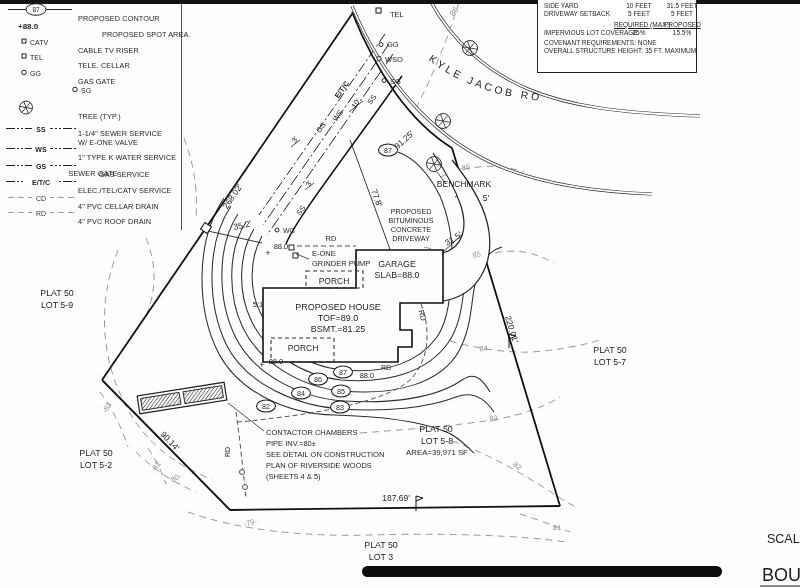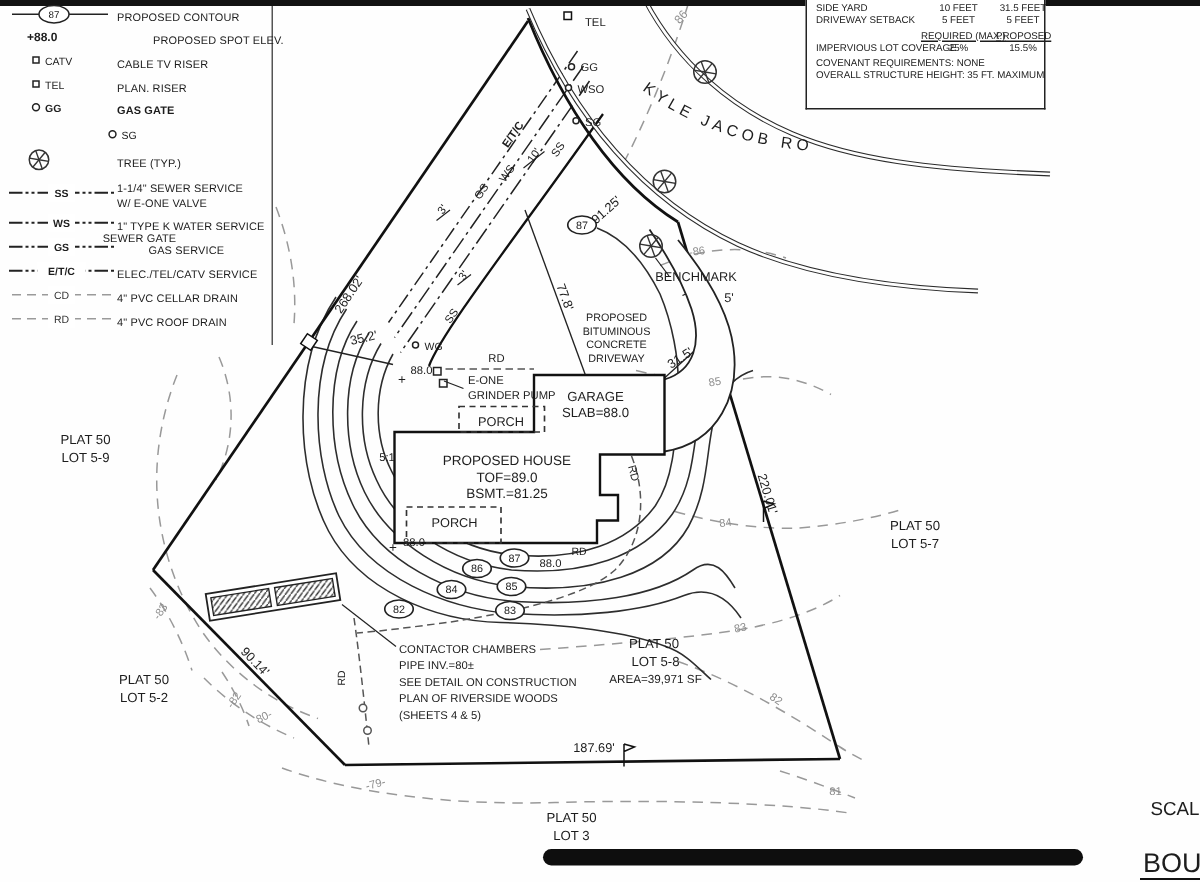--- a/index.html
+++ b/index.html
@@ -3,21 +3,21 @@
 <meta charset="utf-8">
 <style>
   html,body{margin:0;padding:0;background:#ffffff;}
   .stage{position:relative;width:800px;height:588px;overflow:hidden;
          font-family:"Liberation Sans",sans-serif;background:#fefefe;color:#1d1d1d;}
   .top-border{position:absolute;left:0;top:0;width:800px;height:4px;background:#131313;}
   .legend-divider{position:absolute;left:181px;top:4px;width:1px;height:226px;background:#555;}
   .legend{position:absolute;left:6px;top:4px;width:174px;}
   .legend-row{display:flex;align-items:center;}
   .legend-row .sym{width:72px;flex:0 0 72px;}
-  .legend-row .lbl{font-size:7.3px;letter-spacing:.1px;color:#1c1c1c;line-height:1.25;white-space:nowrap;}
+  .legend-row .lbl{font-size:7.3px;letter-spacing:.1px;color:#1c1c1c;line-height:1.25;white-space:nowrap;margin-top:15px;}
   .setback-table{position:absolute;left:537px;top:0;width:160px;height:73px;
     border:1.5px solid #222;border-top:none;background:#fff;box-sizing:border-box;
     font-size:6.5px;line-height:1.05;padding:3px 3px 0 6px;}
   .tbl-grid{display:grid;grid-template-columns:70px 50px 36px;row-gap:1px;}
   .tbl-grid .c{white-space:nowrap;}
   .tbl-grid .v{text-align:center;}
   .tbl-grid .hd{text-align:center;text-decoration:underline;margin-top:3px;margin-bottom:1px;}
   .tbl-notes{margin-top:3px;}
   .tbl-notes div{white-space:nowrap;margin-bottom:1px;}
   .bottom-bar{position:absolute;left:362px;top:566px;width:360px;height:11px;background:#0e0e0e;border-radius:6px;}
@@ -302,37 +302,37 @@
             <line x1="2" y1="7.5" x2="66" y2="7.5" stroke="#222" stroke-width="1"></line>
             <ellipse cx="30" cy="7.5" rx="10" ry="5.8" fill="#fff" stroke="#222" stroke-width="1"></ellipse>
             <text x="30" y="10" font-size="6.5" text-anchor="middle" fill="#1d1d1d">87</text>
           </svg></span>
         <span class="lbl">PROPOSED CONTOUR</span>
       </div>
       <div class="legend-row" style="height: 16px; gap: 24px;">
         <span class="sym"><svg width="70" height="15" viewBox="0 0 70 15">
             <text x="12" y="10.5" font-size="8" font-weight="bold" fill="#1d1d1d">+88.0</text>
           </svg></span>
-        <span class="lbl">PROPOSED SPOT ELEV.</span>
+        <span class="lbl">PROPOSED SPOT AREA.</span>
       </div>
       <div class="legend-row" style="height: 16px;">
         <span class="sym"><svg width="70" height="15" viewBox="0 0 70 15">
             <rect x="16" y="5" width="4" height="4" fill="#fff" stroke="#222" stroke-width="1"></rect>
             <text x="24" y="10.5" font-size="7" fill="#1d1d1d">CATV</text>
           </svg></span>
         <span class="lbl">CABLE TV RISER</span>
       </div>
       <div class="legend-row" style="height: 15px;">
         <span class="sym"><svg width="70" height="15" viewBox="0 0 70 15">
             <rect x="16" y="5" width="4" height="4" fill="#fff" stroke="#222" stroke-width="1"></rect>
             <text x="24" y="10.5" font-size="7" fill="#1d1d1d">TEL</text>
           </svg></span>
-        <span class="lbl">PLAN. RISER</span>
-      </div>
-      <div class="legend-row" style="height: 16px; font-weight: bold;">
+        <span class="lbl">TELE. CELLAR</span>
+      </div>
+      <div class="legend-row" style="height: 16px;">
         <span class="sym"><svg width="70" height="15" viewBox="0 0 70 15">
             <circle cx="18" cy="7.5" r="2.3" fill="#fff" stroke="#222" stroke-width="1"></circle>
             <text x="24" y="10.5" font-size="7" fill="#1d1d1d">GG</text>
           </svg></span>
         <span class="lbl">GAS GATE</span>
       </div>
       <div class="legend-row" style="height: 17px; flex-direction: column;">
         <span class="sym"><svg width="70" height="15" viewBox="0 0 70 15">
             <circle cx="18" cy="7.5" r="2.3" fill="#fff" stroke="#222" stroke-width="1"></circle>
             <text x="24" y="10.5" font-size="7" fill="#1d1d1d">SG</text>

